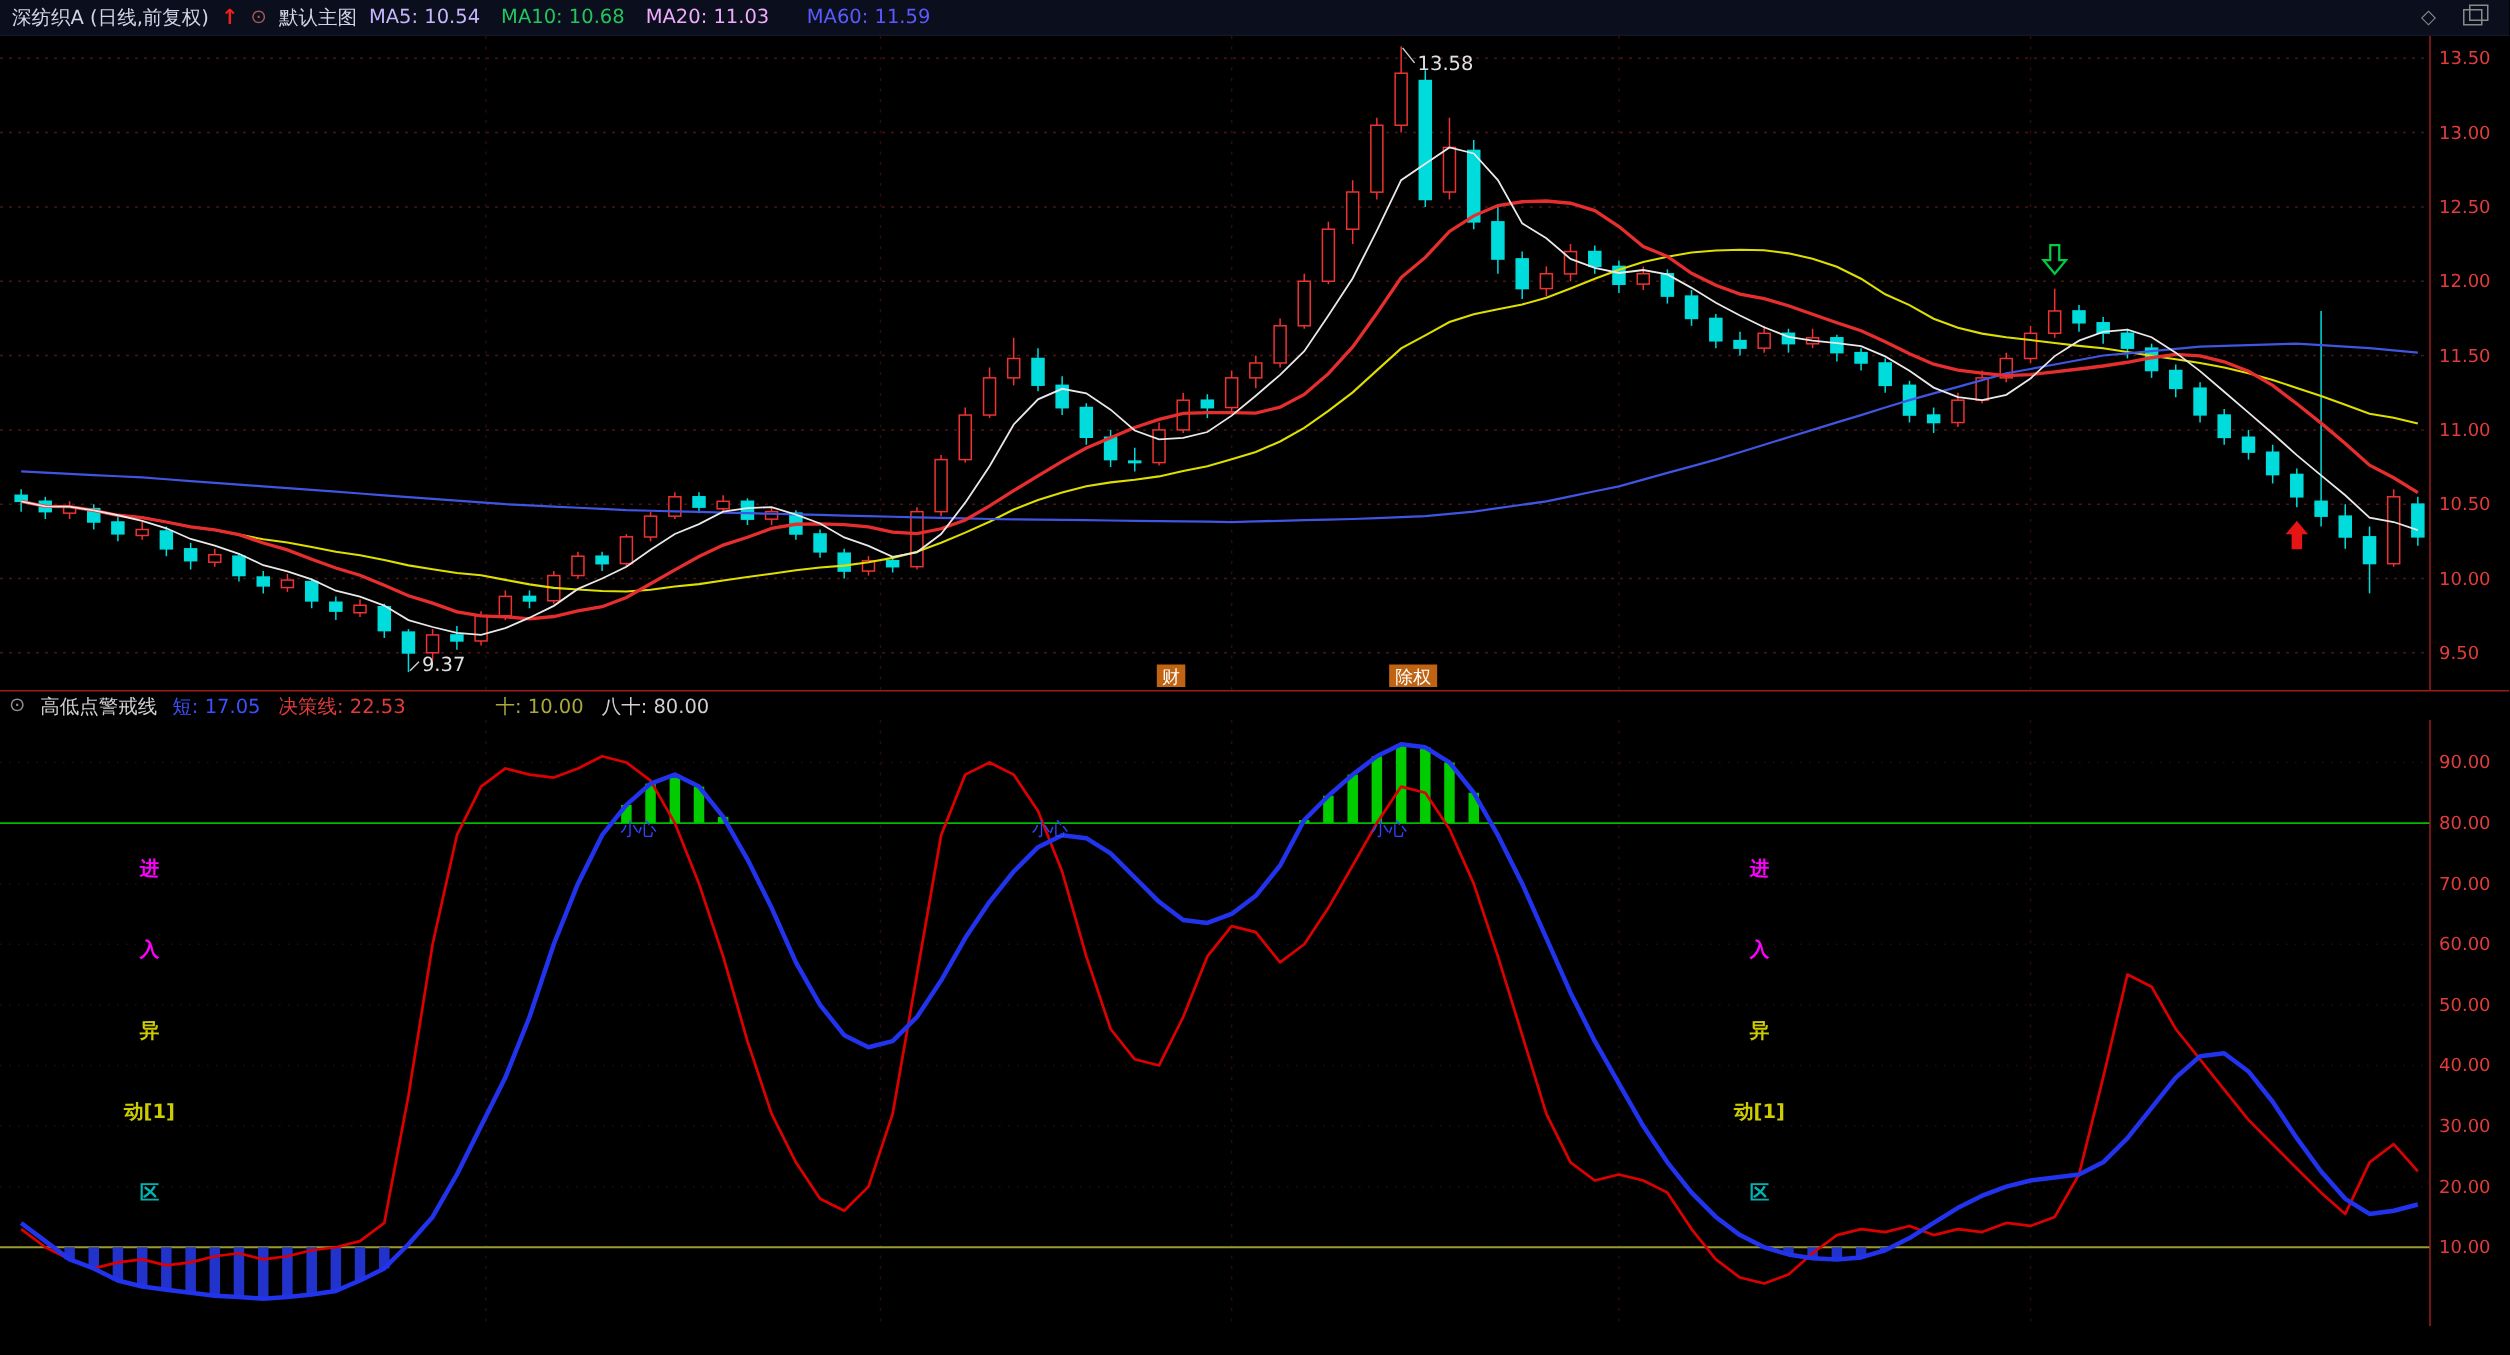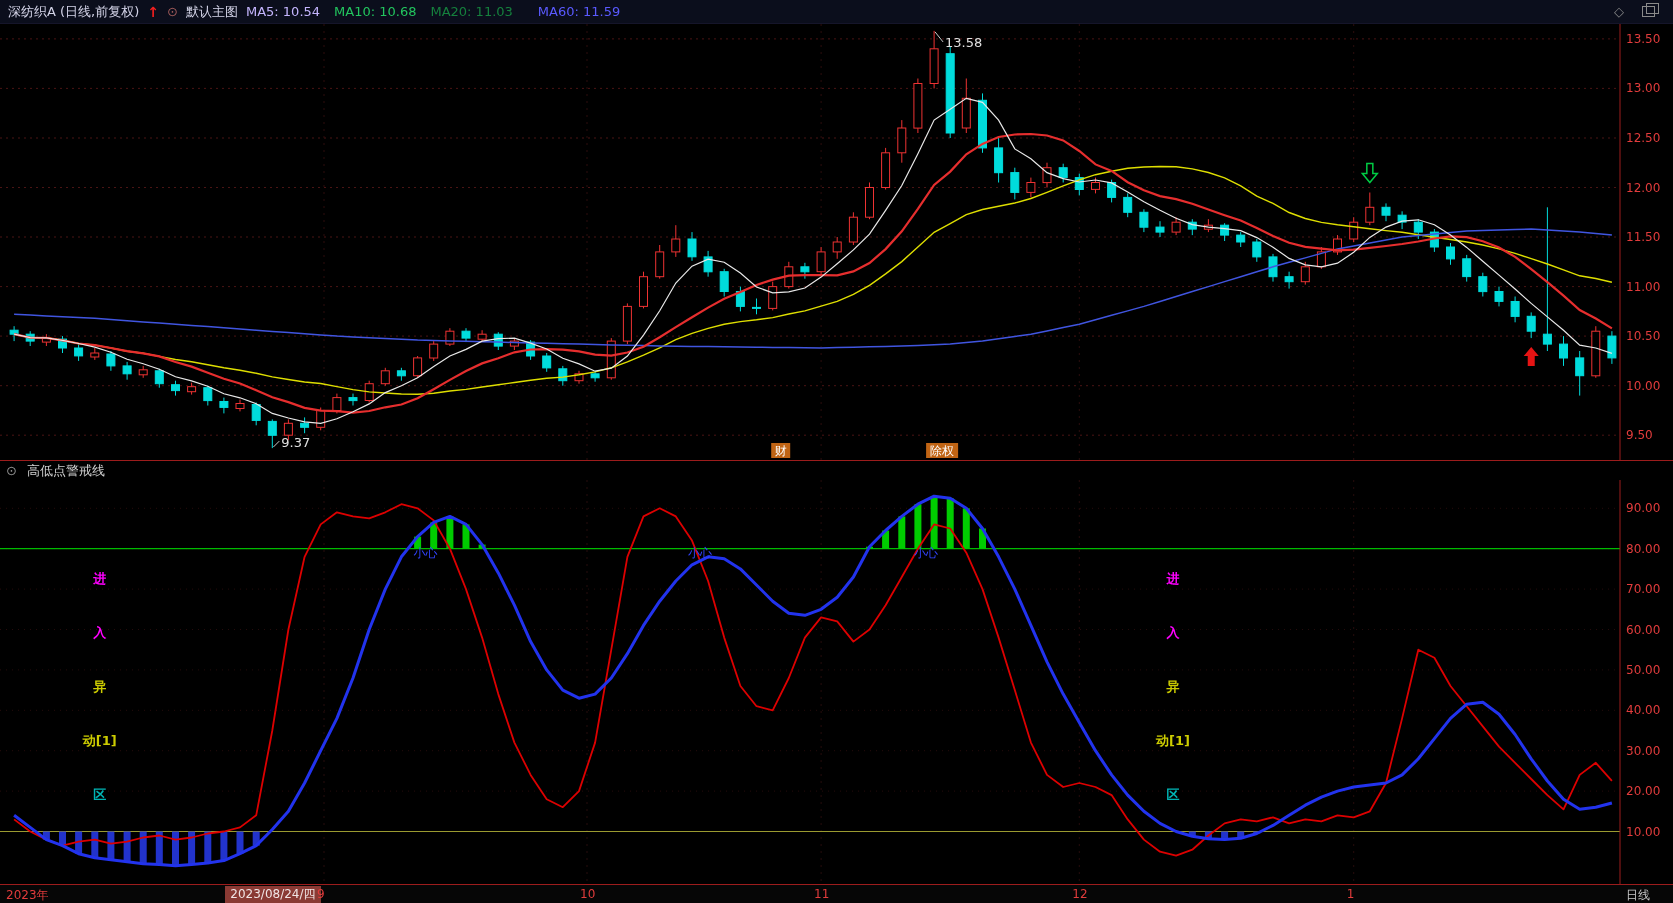--- a/index.html
+++ b/index.html
@@ -42,21 +42,21 @@
 </head>
 <body>
 
 <div id="app">
 
   <header id="topbar">
     <span>深纺织A (日线,前复权)</span>
     <span class="arrow-up">↑</span>
     <span class="dot-icon">⊙</span>
     <span>默认主图</span>
-    <span id="ma-labels"><span style="color: #c4b5fd;">MA5: 10.54</span><span style="color: #22c55e;">MA10: 10.68</span><span style="color: #15803d;">MA20: 11.03</span><span style="color: rgb(90, 90, 255); margin-left: 11px;">MA60: 11.59</span></span>
+    <span id="ma-labels"><span style="color: #c4b5fd;">MA5: 10.54</span><span style="color: #22c55e;">MA10: 10.68</span><span style="color: #f0abfc;">MA20: 11.03</span><span style="color: rgb(90, 90, 255); margin-left: 11px;">MA60: 11.59</span></span>
     <span class="spacer"></span>
     <span class="hdr-icon">◇</span>
     <span class="win-icon"></span>
   </header>
 
   <section id="main-panel">
     <svg id="mainSvg" width="1673" height="436" viewBox="0 0 1673 436">
         <defs>
           <clipPath id="mclip">
             <rect x="0" y="0" width="1620" height="436"></rect>
@@ -309,20 +309,21 @@
           <text x="942.1" y="431" fill="#ffffff" font-size="12" text-anchor="middle">除权</text>
         </g>
         <path d="M 1366.83 139.48181818181817 H 1372.83 V 149.48181818181817 H 1377.33 L 1369.83 158.48181818181817 L 1362.33 149.48181818181817 H 1366.83 Z" fill="none" stroke="#00cc44" stroke-width="1.5"></path>
         <path d="M 1531.23 323.0909090909091 L 1538.73 332.0909090909091 H 1534.73 V 342.0909090909091 H 1527.73 V 332.0909090909091 H 1523.73 Z" fill="#e61414"></path>
       </svg>
   </section>
 
   <div id="sub-header">
     <span class="dot-icon">⊙</span>
     <span>高低点警戒线</span>
+    <span id="ind-values"><span style="color: rgb(60, 80, 255);">短: 17.05</span><span style="color: rgb(225, 60, 60);">决策线: 22.53</span><span style="color: rgb(170, 170, 60); margin-left: 48px;">十: 10.00</span><span style="color: rgb(208, 208, 208);">八十: 80.00</span></span>
   </div>
 
   <section id="sub-panel">
     <svg id="subSvg" width="1673" height="404" viewBox="0 0 1673 404">
         <g>
           <line x1="0" y1="28.3" x2="1620" y2="28.3" stroke="#260c0c" stroke-dasharray="1,5"></line>
           <line x1="0" y1="68.7" x2="1620" y2="68.7" stroke="#260c0c" stroke-dasharray="1,5"></line>
           <line x1="0" y1="109.1" x2="1620" y2="109.1" stroke="#260c0c" stroke-dasharray="1,5"></line>
           <line x1="0" y1="149.5" x2="1620" y2="149.5" stroke="#260c0c" stroke-dasharray="1,5"></line>
           <line x1="0" y1="189.9" x2="1620" y2="189.9" stroke="#260c0c" stroke-dasharray="1,5"></line>
@@ -397,24 +398,14 @@
         <span class="zone-char" style="left: 77.7px; top: 252px; color: rgb(204, 204, 0);">动[1]</span>
         <span class="zone-char" style="left: 77.7px; top: 306px; color: rgb(0, 180, 180);">区</span>
         <span class="zone-char" style="left: 1151.01px; top: 90px; color: rgb(255, 0, 255);">进</span>
         <span class="zone-char" style="left: 1151.01px; top: 144px; color: rgb(255, 0, 255);">入</span>
         <span class="zone-char" style="left: 1151.01px; top: 198px; color: rgb(204, 204, 0);">异</span>
         <span class="zone-char" style="left: 1151.01px; top: 252px; color: rgb(204, 204, 0);">动[1]</span>
         <span class="zone-char" style="left: 1151.01px; top: 306px; color: rgb(0, 180, 180);">区</span>
       </div>
   </section>
 
-  <footer id="timebar">
-    <span class="year">2023年</span>
-    <span id="sel-date" style="left: 225.31px;">2023/08/24/四</span>
-    <span class="period">日线</span>
-  <span class="month" style="left: 316.958px;">9</span>
-      <span class="month" style="left: 580.04px;">10</span>
-      <span class="month" style="left: 814.07px;">11</span>
-      <span class="month" style="left: 1072.31px;">12</span>
-      <span class="month" style="left: 1346.69px;">1</span>
-    </footer>
 
 </div>
 
 </body></html>

